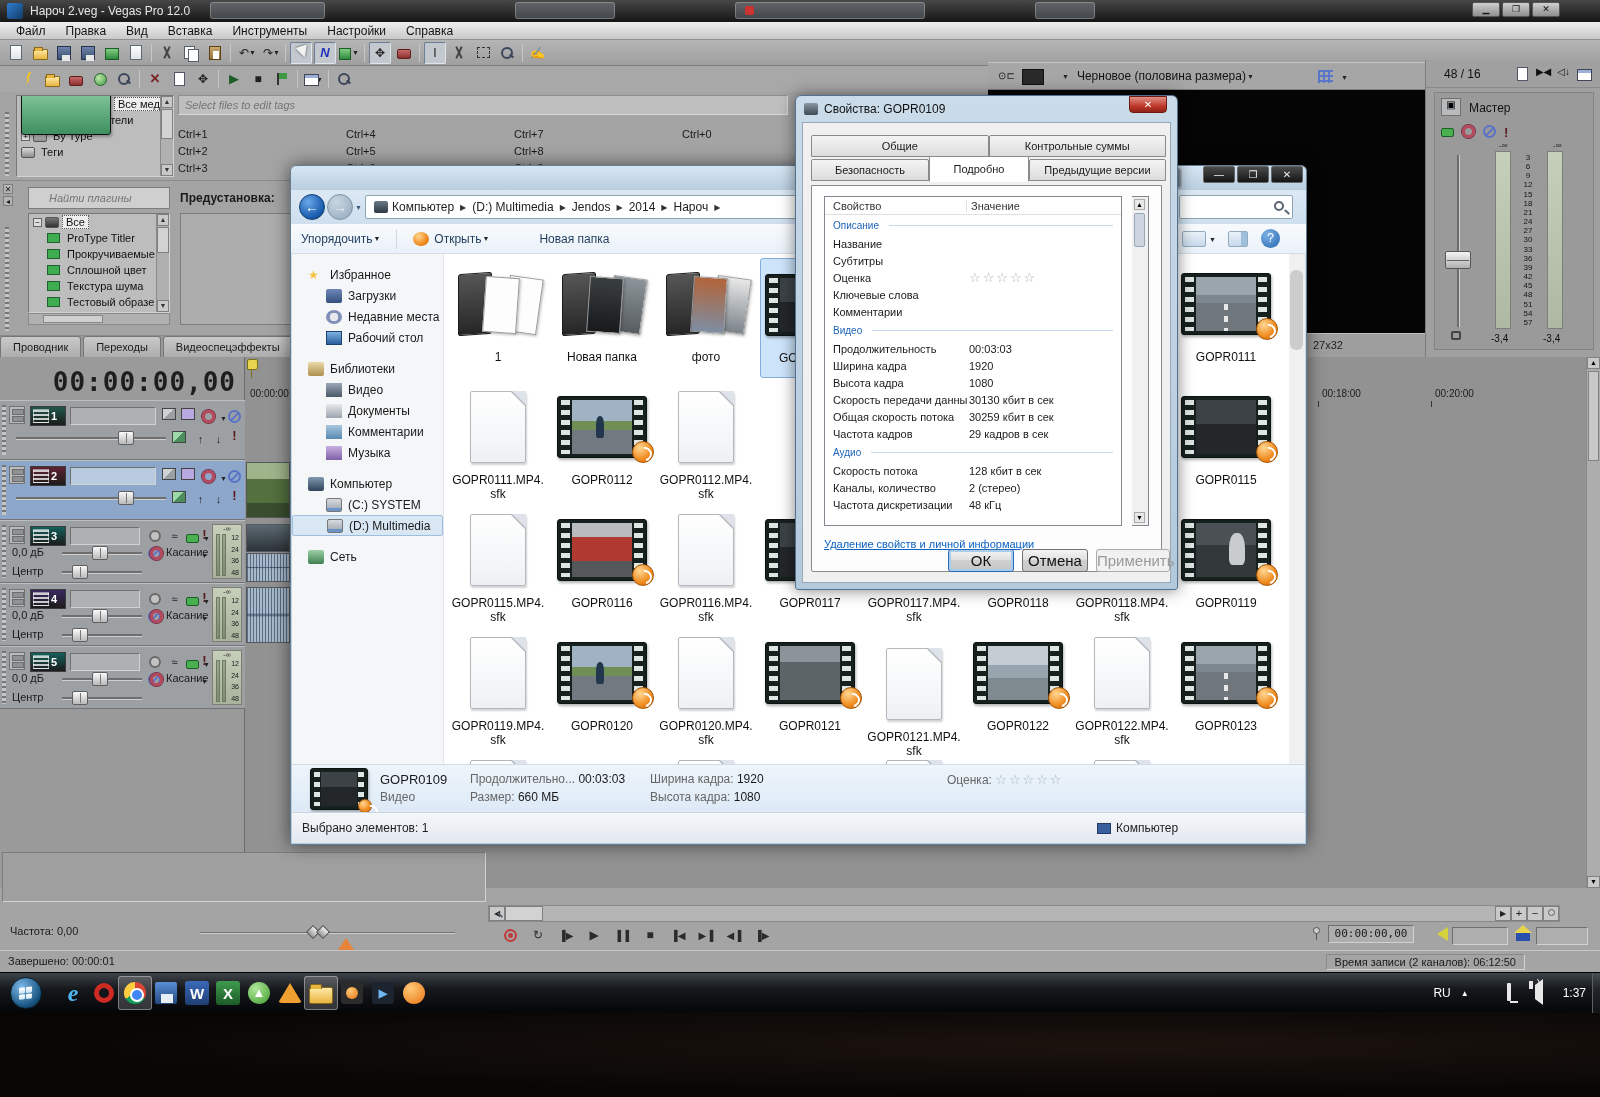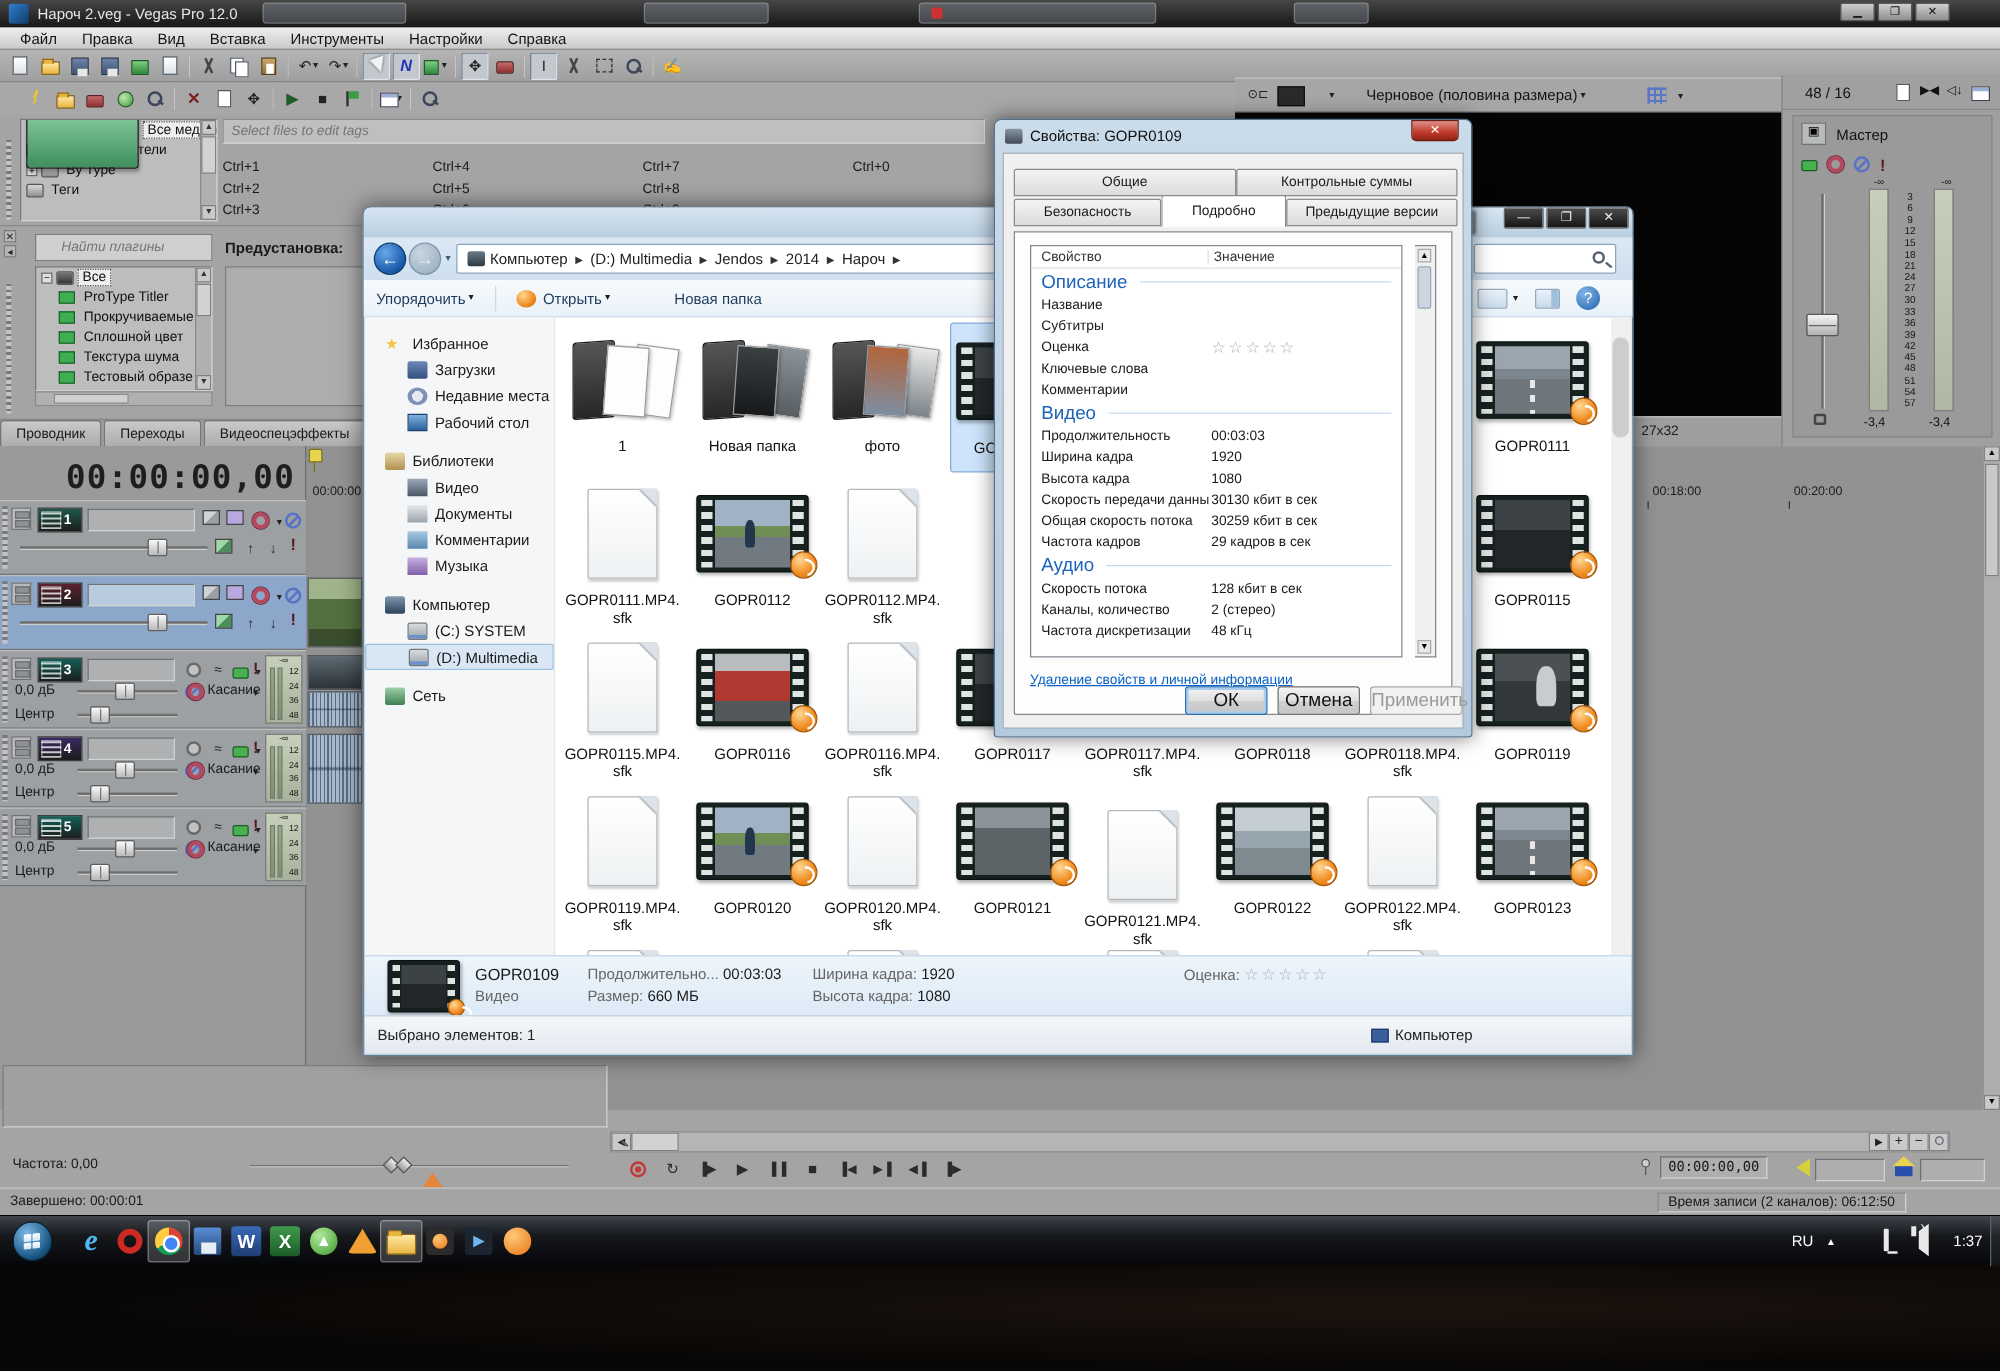--- a/index.html
+++ b/index.html
@@ -201,21 +201,21 @@
   #dlg-body{position:absolute;left:6px;right:6px;top:26px;bottom:6px;background:#f0f0f0;border:1px solid #98a8b8}
   .tabrow{position:absolute;display:flex}
   .tab{height:22px;background:linear-gradient(#f4f4f4,#dcdcdc);border:1px solid #8a8a8a;font-size:11px;color:#1a1a1a;display:flex;align-items:center;justify-content:center;border-radius:2px 2px 0 0}
   .tab.active{background:#fff;height:26px;margin-top:-3px;z-index:2;border-bottom-color:#fff}
   #dlg-page{position:absolute;left:8px;right:8px;top:62px;bottom:10px;background:#fdfdfd;border:1px solid #8a8a8a;border-radius:0 0 2px 2px}
   #dlg-list{position:absolute;left:12px;top:10px;width:298px;height:330px;background:#fff;border:1px solid #828790;overflow:hidden}
   #dlg-list .hdr{height:18px;border-bottom:1px solid #e0e0e0;font-size:11px;color:#333;display:flex;align-items:center}
   .prow{height:17px;display:flex;align-items:center;font-size:11px;color:#1a1a1a}
   .prow .p{width:142px;padding-left:8px;white-space:nowrap;overflow:hidden}
   .prow .v{padding-left:2px;white-space:nowrap}
-  .psec{height:20px;display:flex;align-items:center;font-size:15px;color:#1c64b8;padding-left:8px}
+  .psec{height:20px;display:flex;align-items:center;font-size:10px;color:#1c64b8;padding-left:8px}
   .psec .line{flex:1;height:1px;background:#c6d9ee;margin:0 8px 0 10px}
   #dlg-vscroll{position:absolute;right:12px;top:10px;width:17px;height:330px;background:#f0f0f0;border:1px solid #828790;border-left:none}
   #dlg-link{position:absolute;left:12px;top:352px;font-size:11px;color:#0a62c4;text-decoration:underline}
   .dbtn{position:absolute;height:23px;background:linear-gradient(#f4f4f4,#dfdfdf 50%,#d0d0d0 50%,#c6c6c6);border:1px solid #707070;border-radius:3px;font-size:15px;color:#111;text-align:center;line-height:21px}
   .dbtn.focus{border-color:#2a6db4;box-shadow:0 0 0 2px #a8cdef inset}
   .dbtn.disabled{color:#9a9a9a;background:#f1f1f1;border-color:#ababab}
   
   #scrub-panel{left:2px;top:852px;width:484px;height:50px;background:#a0a0a0;border:1px solid;border-color:#7d7d7d #d2d2d2 #d2d2d2 #7d7d7d}
   #rate-label{left:10px;top:925px;font-size:11px;color:#1a1a1a}
   #rate-slider{left:200px;top:932px;width:255px;height:2px;background:#707070;border-bottom:1px solid #cfcfcf}
@@ -790,21 +790,21 @@
       <div class="abs" style="left:108px;top:240px;font-size:10px;color:#111">-3,4</div>
     </div>
   </div>
 
   <div class="abs" id="pv-toolbar">
     <span class="g">
         <span style="font-size:10px">⊙⊏</span>
       </span>
     <span class="abs" style="left:34px;top:6px;width:22px;height:16px;background:#2a2a2a;border:1px solid #111"></span>
     <span class="caret" style="margin-left:48px">▼</span>
-    <span style="font-size:12px;color:#141414;margin-left:24px">Черновое (половина размера)</span>
+    <span style="font-size:12px;color:#141414;margin-left:8px">Черновое (половина размера)</span>
     <span class="caret">▼</span>
     <span class="abs" style="left:330px;top:7px;width:15px;height:13px;background:repeating-linear-gradient(90deg,#5a76c8 0 2px,transparent 2px 5px),repeating-linear-gradient(180deg,#5a76c8 0 2px,transparent 2px 5px)"></span>
     <span class="caret abs" style="left:352px;top:11px">▼</span>
 
   </div>
   <div class="abs" id="pv-black"></div>
   <div class="abs" id="pv-status">
     <span class="abs" style="left:325px;top:5px">27x32</span>
   </div>
   <div class="abs" id="pv-ghostbtns">

